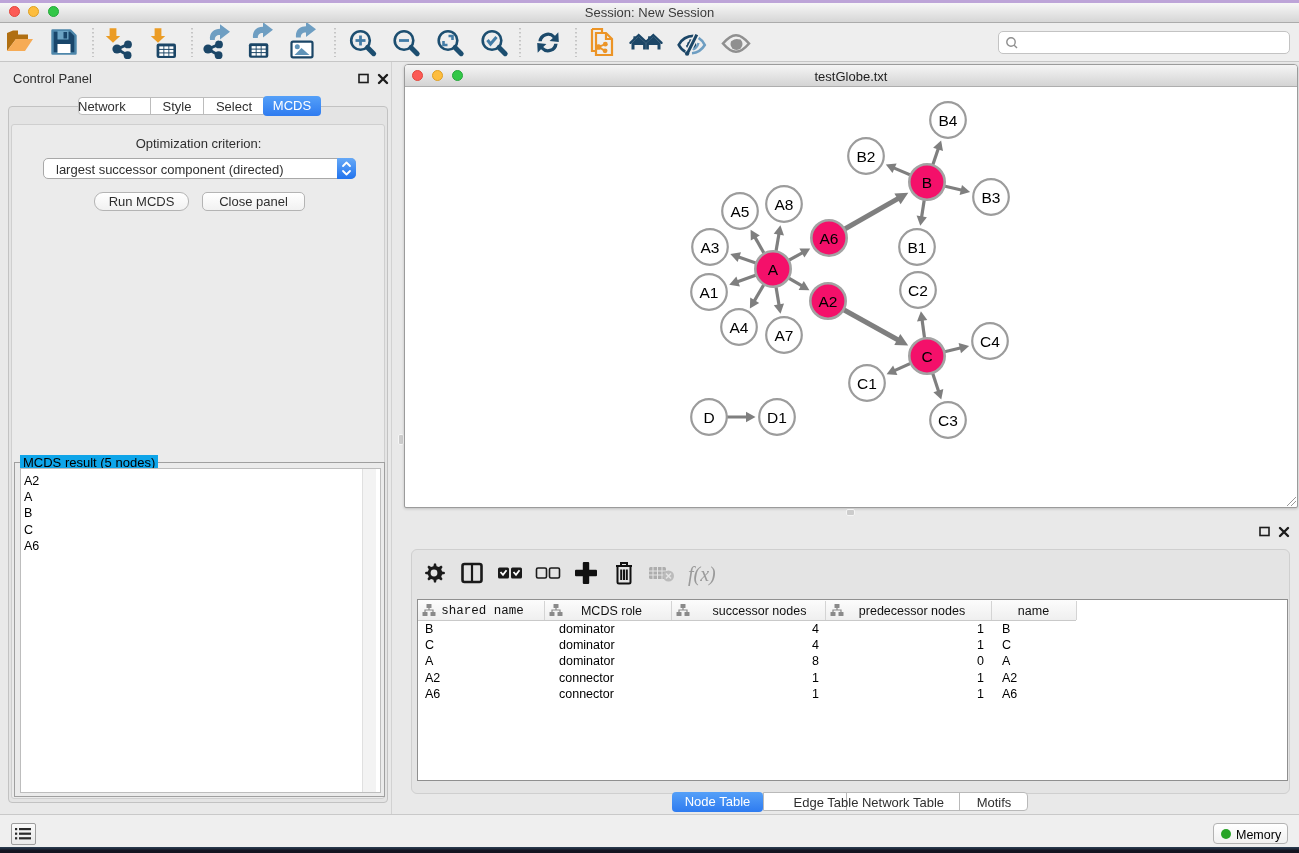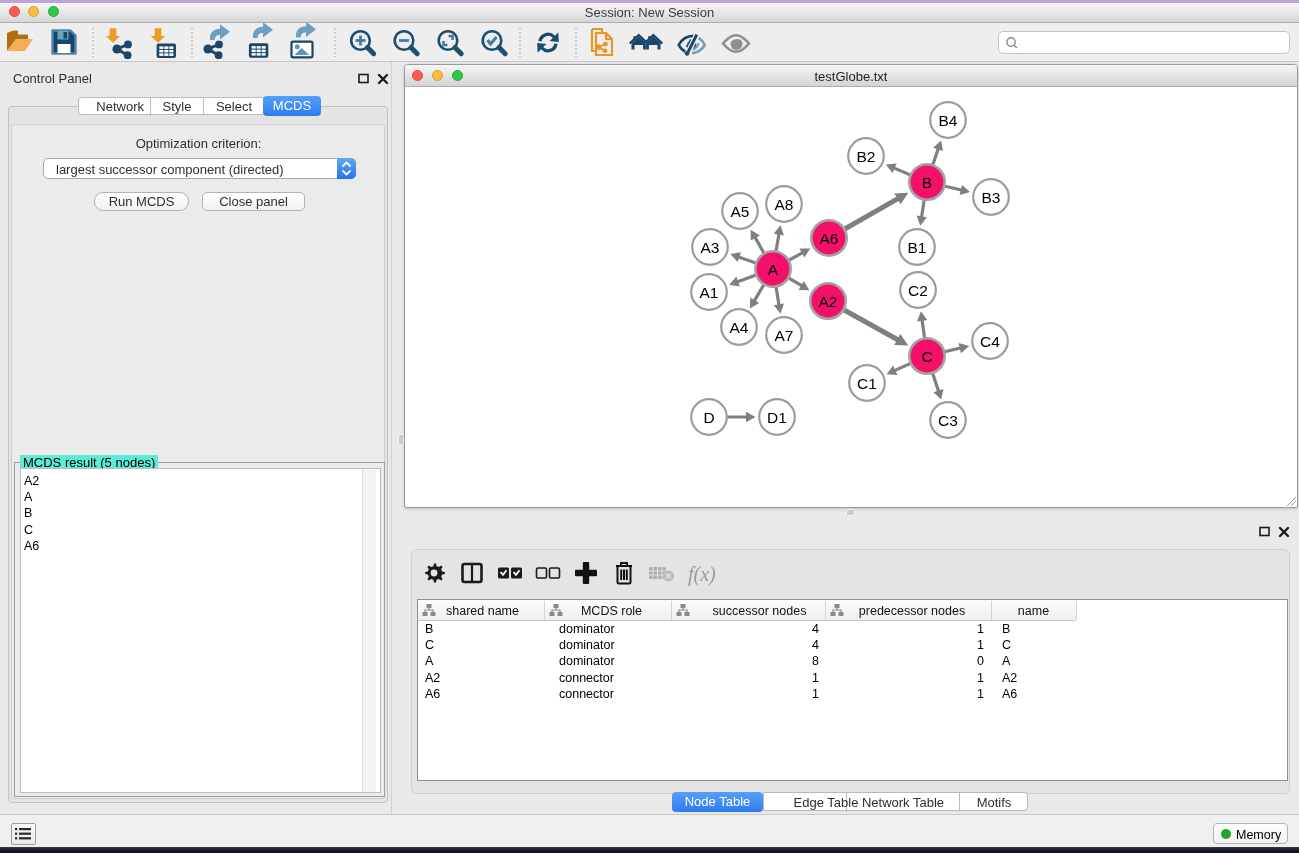--- a/index.html
+++ b/index.html
@@ -160,40 +160,40 @@
 <rect x="1" y="1.5" width="9" height="8" fill="none" stroke="#1c1c1c" stroke-width="1.6"></rect>
 <path d="M 21,2 L 29,10 M 29,2 L 21,10" stroke="#1c1c1c" stroke-width="2.4" stroke-linecap="round"></path>
 </svg>
 
 <div class="abs" style="left:8px;top:106px;width:380px;height:697px;background:#e4e4e4;border:1px solid #c2c2c2;border-radius:4px;"></div>
 <div class="abs" style="left:11px;top:124px;width:374px;height:675px;background:#ebebeb;border:1px solid #cfcfcf;border-radius:3px;"></div>
 
 <div class="abs" style="left:78px;top:97px;width:186px;height:18px;background:#fff;border:1px solid #bcbcbc;border-radius:4px 0 0 4px;"></div>
 <div class="abs" style="left:150px;top:97px;width:1px;height:18px;background:#bcbcbc;"></div>
 <div class="abs" style="left:203px;top:97px;width:1px;height:18px;background:#bcbcbc;"></div>
-<div class="abs ttl" style="left:78px;top:99px;width:66px;text-align:right;padding-left:18px;">Network</div>
+<div class="abs ttl" style="left:78px;top:99px;width:66px;text-align:left;">Network</div>
 <div class="abs ttl" style="left:151px;top:99px;width:52px;text-align:center;">Style</div>
 <div class="abs ttl" style="left:204px;top:99px;width:60px;text-align:center;">Select</div>
 <div class="abs" style="left:263px;top:96px;width:58px;height:19.5px;background:linear-gradient(#55a0f8,#2e7bf0);border-radius:4px;color:#fff;font-size:13px;text-align:center;line-height:19px;">MCDS</div>
 
 <div class="abs ttl" style="left:0;top:136px;width:397px;text-align:center;">Optimization criterion:</div>
 
 <div class="abs" style="left:43px;top:158px;width:313px;height:21px;background:#fff;border:1px solid #a8a8a8;border-radius:5px;"></div>
 <div class="abs" style="left:337px;top:158px;width:19px;height:21px;background:linear-gradient(#66a9f7,#2173ee);border-radius:0 5px 5px 0;"></div>
 <svg class="abs" style="left:337px;top:158px;" width="19" height="21" viewBox="0 0 19 21" fill="none" stroke="#fff" stroke-width="1.8" stroke-linecap="round" stroke-linejoin="round">
     <path d="M 6,8 L 9.5,4.5 L 13,8"></path>
     <path d="M 6,13 L 9.5,16.5 L 13,13"></path>
   </svg>
 <div class="abs ttl" style="left:56px;top:162px;">largest successor component (directed)</div>
 
 <div class="abs ttl" style="left:94px;top:192px;width:95px;height:19px;background:linear-gradient(#ffffff,#f1f1f1);border:1px solid #b4b4b4;border-radius:9px;text-align:center;line-height:17px;">Run MCDS</div>
 <div class="abs ttl" style="left:202px;top:192px;width:103px;height:19px;background:linear-gradient(#ffffff,#f1f1f1);border:1px solid #b4b4b4;border-radius:5px;text-align:center;line-height:17px;">Close panel</div>
 
 <div class="abs" style="left:14px;top:462px;width:371px;height:335px;border:1px solid #9f9f9f;"></div>
-<div class="abs" style="left:20px;top:455px;padding:0 3px;background:#5eead4;font-size:13px;color:#000;">MCDS result (5 nodes)</div>
+<div class="abs" style="left:20px;top:455px;padding:0 3px;background:#0ea5e9;font-size:13px;color:#000;">MCDS result (5 nodes)</div>
 <div class="abs" style="left:20px;top:468px;width:361px;height:325px;background:#fff;border:1px solid #bdbdbd;"></div>
 <div class="abs" style="left:362px;top:469px;width:14px;height:323px;background:#f3f3f3;border-left:1px solid #e0e0e0;"></div>
 <div class="abs" style="left:24px;top:473px;font-size:12.5px;line-height:16.2px;color:#000;">A2<br>A<br>B<br>C<br>A6</div>
 
 <div class="abs" style="left:391px;top:62px;width:1px;height:752px;background:#d2d2d2;"></div>
 
 <div class="abs" style="left:397.5px;top:434px;width:6px;height:11px;background:#cccccc;border:1px solid #f5f5f5;border-radius:2px;"></div>
 
 <div class="abs" style="left:404px;top:64px;width:894px;height:444px;background:#fff;border:1px solid #9b9b9b;border-radius:4px 4px 2px 2px;box-shadow:0 1px 3px rgba(0,0,0,0.18);"></div>
 <div class="abs" style="left:405px;top:65px;width:892px;height:22px;background:linear-gradient(#f5f5f5,#d4d4d4);border-bottom:1px solid #aeaeae;border-radius:3px 3px 0 0;"></div>
@@ -336,21 +336,21 @@
         <line x1="1" y1="-6" x2="1" y2="6"></line>
       </g>
       <circle cx="7.5" cy="3" r="5.5" fill="#8a8a8a"></circle>
       <path d="M 5,0.5 L 10,5.5 M 10,0.5 L 5,5.5" stroke="#e4e4e4" stroke-width="1.6"></path>
     </g>
 <text x="273" y="24.5" font-family="Liberation Serif, serif" font-style="italic" font-size="20" fill="#9a9a9a">f(x)</text>
 </svg>
 
 <div class="abs" style="left:417px;top:599px;width:871px;height:182px;background:#fff;border:1px solid #8f8f8f;"></div>
 <div class="abs" style="left:418px;top:600px;width:658px;height:21px;background:linear-gradient(#fcfcfc,#efefef);border-bottom:1px solid #c9c9c9;"></div>
-<div class="abs" style="left:417px;top:604px;width:127px;text-align:center;font-size:12.5px;color:#111;padding-left:4px;">shared name</div>
+<div class="abs" style="left:417px;top:604px;width:127px;text-align:center;font-size:12.5px;color:#111;padding-left:4px;font-family:Liberation Mono, monospace;">shared name</div>
 <div class="abs" style="left:544px;top:601px;width:1px;height:19px;background:#d4d4d4;"></div>
 <div class="abs" style="left:544px;top:604px;width:127px;text-align:center;font-size:12.5px;color:#111;padding-left:8px;">MCDS role</div>
 <div class="abs" style="left:671px;top:601px;width:1px;height:19px;background:#d4d4d4;"></div>
 <div class="abs" style="left:671px;top:604px;width:154px;text-align:center;font-size:12.5px;color:#111;padding-left:23px;">successor nodes</div>
 <div class="abs" style="left:825px;top:601px;width:1px;height:19px;background:#d4d4d4;"></div>
 <div class="abs" style="left:825px;top:604px;width:166px;text-align:center;font-size:12.5px;color:#111;padding-left:8px;">predecessor nodes</div>
 <div class="abs" style="left:991px;top:601px;width:1px;height:19px;background:#d4d4d4;"></div>
 <div class="abs" style="left:991px;top:604px;width:85px;text-align:center;font-size:12.5px;color:#111;padding-left:0px;">name</div>
 <svg class="abs" style="left:422px;top:604px;" width="14" height="13" viewBox="0 0 14 13">
     <g fill="#8a8a8a">

